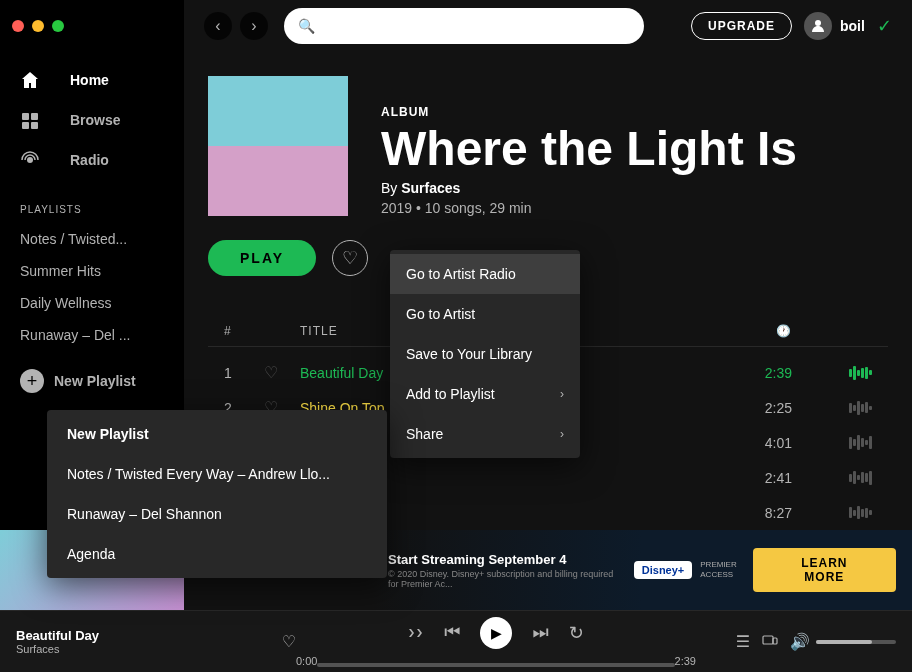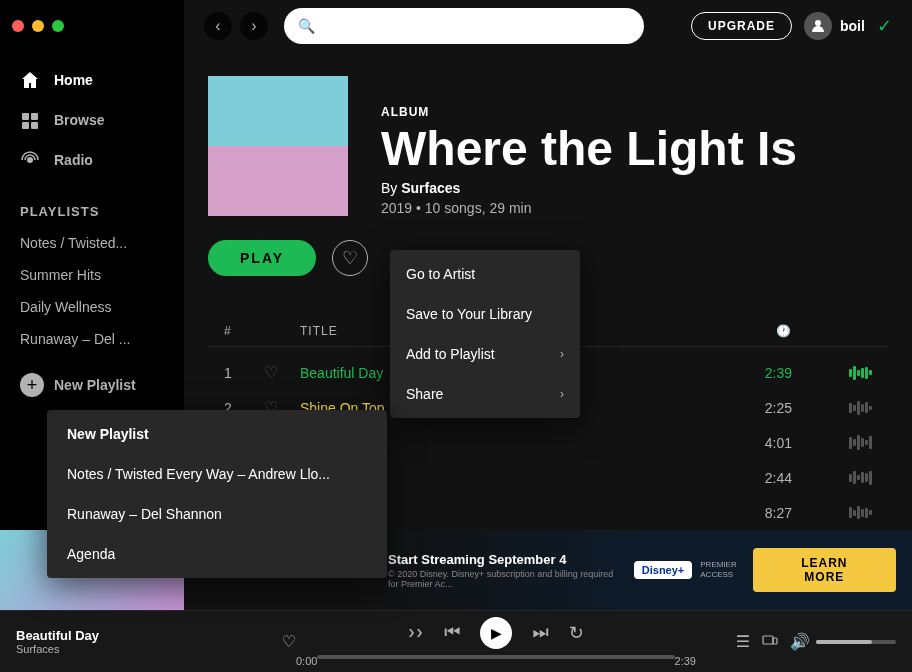--- a/index.html
+++ b/index.html
@@ -42,39 +42,39 @@
       display: flex;
       flex-direction: column;
       padding-top: 52px;
     }
     .sidebar-nav {
       padding: 8px 0;
     }
     .sidebar-nav-item {
       display: flex;
       align-items: center;
-      gap: 14px;
+      gap: 30px;
       padding: 10px 20px;
       color: #b3b3b3;
       font-size: 14px;
       font-weight: 600;
       cursor: pointer;
     }
     .sidebar-nav-item.active { color: #fff; }
     .nav-icon {
       width: 20px; height: 20px;
       display: flex;
       align-items: center;
       justify-content: center;
     }
 
     .sidebar-section-label {
       padding: 16px 20px 8px;
-      font-size: 13px;
-      font-weight: 700;
+      font-size: 10px;
+      font-weight: 400;
       color: #b3b3b3;
       letter-spacing: 1px;
       text-transform: uppercase;
     }
 
     .sidebar-playlist-item {
       padding: 8px 20px;
       font-size: 14px;
       color: #b3b3b3;
       cursor: pointer;
@@ -438,21 +438,21 @@
       border: none;
       color: #000;
       font-size: 14px;
       display: flex;
       align-items: center;
       justify-content: center;
       cursor: pointer;
     }
     .progress-bar {
       display: flex;
-      align-items: flex-start;
+      align-items: flex-end;
       gap: 0;
       width: 400px;
     }
     .progress-time { font-size: 11px; color: #b3b3b3; }
     .progress-track {
       flex: 1;
       height: 4px;
       background: #535353;
       border-radius: 2px;
       position: relative;
@@ -680,21 +680,21 @@
       <div class="track-bar" style="height:15px"></div>
       <div class="track-bar" style="height:9px"></div>
       <div class="track-bar" style="height:5px"></div>
       <div class="track-bar" style="height:13px"></div>
     </div>
   </div>
   <div class="track-row">
     <span class="track-number">4</span>
     <span class="track-heart">♡</span>
     <span class="track-title"></span>
-    <span class="track-duration">2:44</span>
+    <span class="track-duration">2:41</span>
     <div class="track-bars">
       <div class="track-bar" style="height:8px"></div>
       <div class="track-bar" style="height:13px"></div>
       <div class="track-bar" style="height:5px"></div>
       <div class="track-bar" style="height:11px"></div>
       <div class="track-bar" style="height:9px"></div>
       <div class="track-bar" style="height:14px"></div>
     </div>
   </div>
   <div class="track-row">
@@ -707,20 +707,23 @@
       <div class="track-bar" style="height:6px"></div>
       <div class="track-bar" style="height:13px"></div>
       <div class="track-bar" style="height:8px"></div>
       <div class="track-bar" style="height:10px"></div>
       <div class="track-bar" style="height:5px"></div>
     </div>
   </div>
 </div>
 
 <div class="context-menu">
+  <div class="context-menu-item active">
+    <span>Go to Artist Radio</span>
+  </div>
   <div class="context-menu-item">
     <span>Go to Artist</span>
   </div>
   <div class="context-menu-item">
     <span>Save to Your Library</span>
   </div>
   <div class="context-menu-item">
     <span>Add to Playlist</span>
     <span class="submenu-arrow">›</span>
   </div>

